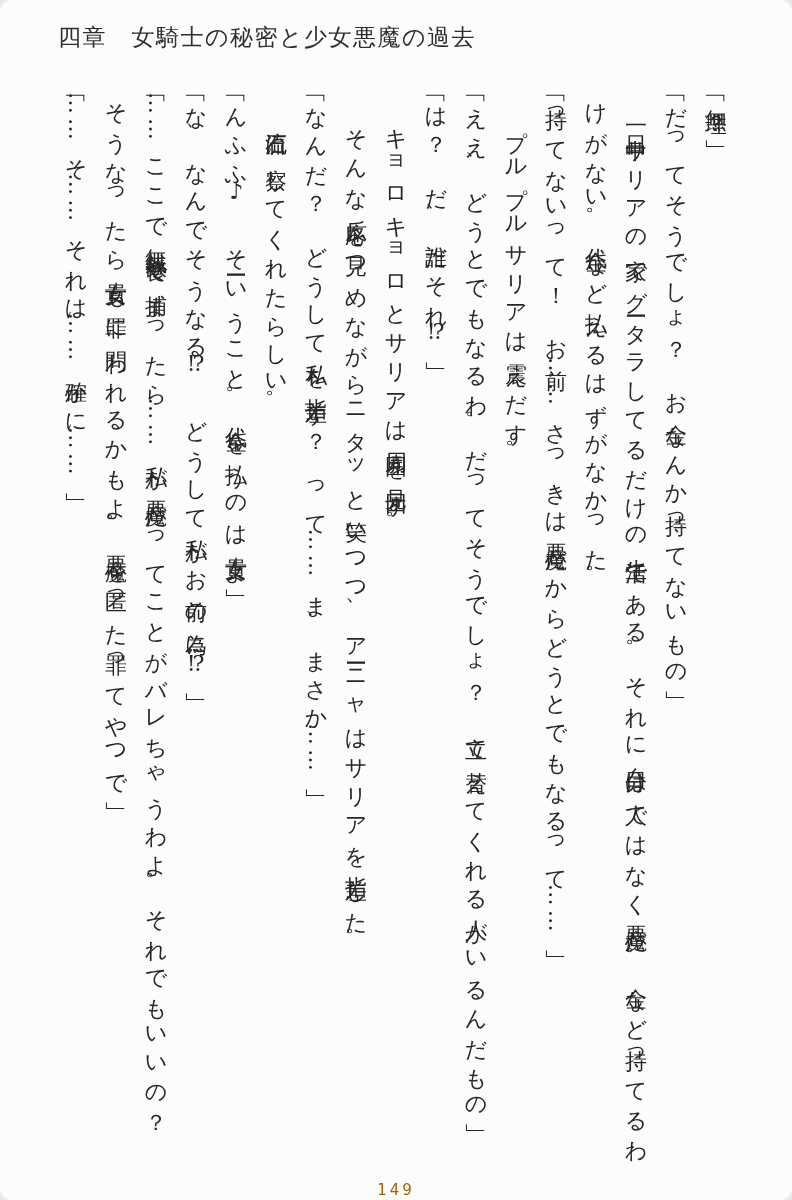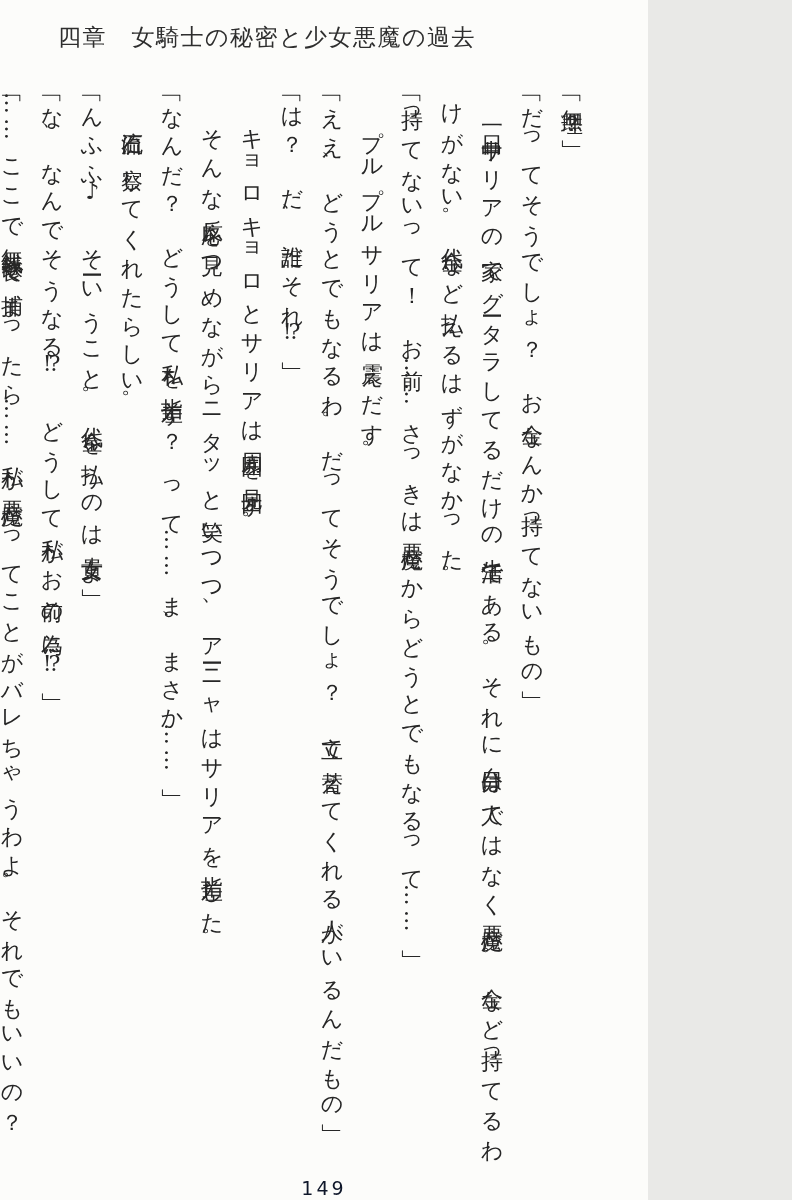--- a/index.html
+++ b/index.html
@@ -4,26 +4,27 @@
 <style>
   html, body {
     margin: 0;
     padding: 0;
     width: 792px;
     height: 1200px;
     background: #e9e9e7;
   }
   .page {
     position: relative;
-    width: 648px;
+    width: 792px;
     height: 1200px;
     background: #fcfcfa;
     overflow: hidden;
     font-family: "DejaVu Serif", "Liberation Serif", serif;
     color: #262626;
+    border-radius: 12px;
   }
   .chapter-header {
     position: absolute;
     top: 22px;
     left: 58px;
     font-size: 23px;
     letter-spacing: 1.5px;
     color: #2e2e2e;
     white-space: pre;
   }
@@ -48,23 +49,23 @@
   .text-block p.narration {
     text-indent: 26px;
   }
   .page-number {
     position: absolute;
     bottom: 1px;
     left: 0;
     width: 100%;
     text-align: center;
     font-family: "DejaVu Sans", "Liberation Sans", sans-serif;
-    font-size: 19px;
+    font-size: 15px;
     letter-spacing: 3px;
-    color: #0f172a;
+    color: #a16207;
   }
 </style>
 </head>
 <body>
 
 <div class="page">
   <div class="chapter-header">四章　女騎士の秘密と少女悪魔の過去</div>
 
   <div class="text-block" id="text-block">
       <p class="dialogue">「無理？」</p>

